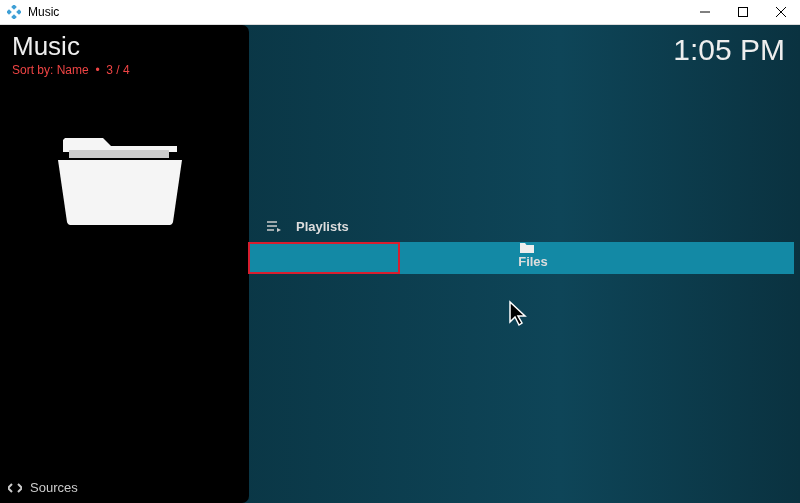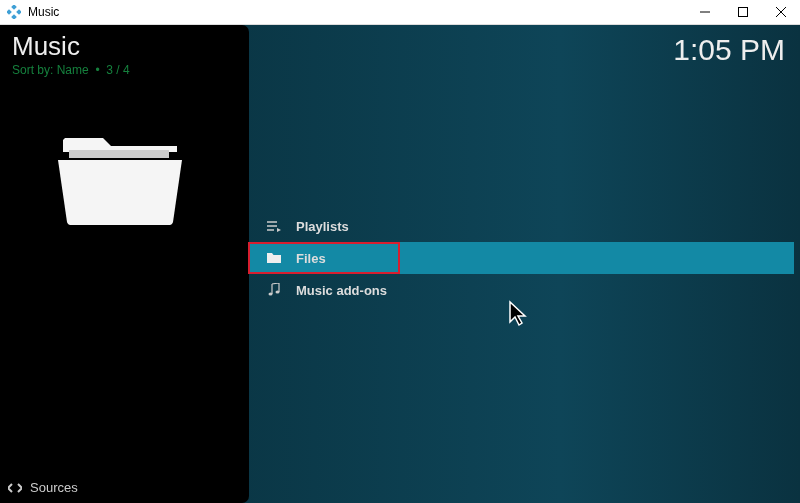--- a/index.html
+++ b/index.html
@@ -64,21 +64,21 @@
       top: 6px;
       font-size: 26px;
       font-weight: 300;
       color: #eee;
     }
     .header-subtitle {
       position: absolute;
       left: 12px;
       top: 38px;
       font-size: 12px;
-      color: #15803d;
+      color: #ef4444;
     }
     .clock {
       position: absolute;
       right: 15px;
       top: 8px;
       font-size: 30px;
       font-weight: 300;
       color: #eee;
     }
     .folder-icon {
@@ -99,21 +99,22 @@
       height: 32px;
       padding-left: 10px;
       font-size: 13px;
       color: #ddd;
       position: relative;
     }
     .menu-item.highlighted {
       background: #1389a5;
       width: calc(100% - 0px);
       margin-left: -6px;
-      padding-left: 16px;
+      padding-left: 24px;
+      flex-direction: column;
     }
     .menu-item.highlighted::before {
       content: '';
       position: absolute;
       left: 0;
       top: 0;
       width: 152px;
       height: 100%;
       border: 2px solid #d81e2f;
       box-sizing: border-box;
@@ -225,30 +226,20 @@
       <span class="menu-text">Playlists</span>
     </div>
     <div class="menu-item highlighted">
       <span class="menu-icon">
         <svg width="14" height="12" viewBox="0 0 14 12">
           <path d="M 0 1 L 5 1 L 6.5 3 L 14 3 L 14 11 L 0 11 Z" fill="#eee"></path>
         </svg>
       </span>
       <span class="menu-text">Files</span>
     </div>
-    <div class="menu-item">
-      <span class="menu-icon">
-        <svg width="12" height="14" viewBox="0 0 12 14">
-          <path d="M 4 1 L 11 0 L 11 9 M 4 1 L 4 11" fill="none" stroke="#ccc" stroke-width="1.2"></path>
-          <ellipse cx="2.5" cy="11" rx="2" ry="1.5" fill="#ccc"></ellipse>
-          <ellipse cx="9.5" cy="9" rx="2" ry="1.5" fill="#ccc"></ellipse>
-        </svg>
-      </span>
-      <span class="menu-text">Music add-ons</span>
-    </div>
   </div>
 
   <div class="cursor">
     <svg width="22" height="28" viewBox="0 0 22 28">
       <path d="M 2 2 L 2 22 L 7 17 L 11 25 L 14 23 L 10 16 L 17 16 Z" fill="#000" stroke="#fff" stroke-width="1.5"></path>
     </svg>
   </div>
 </div>
 
 </body></html>

